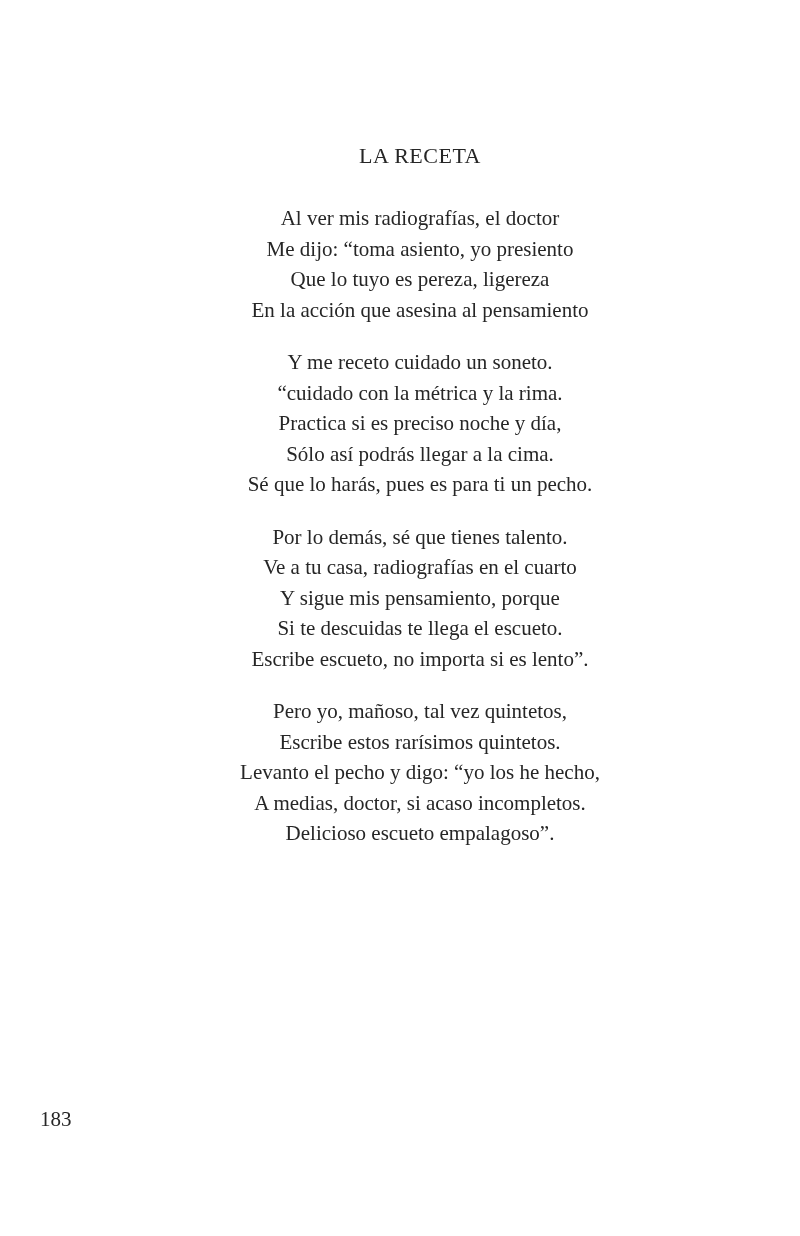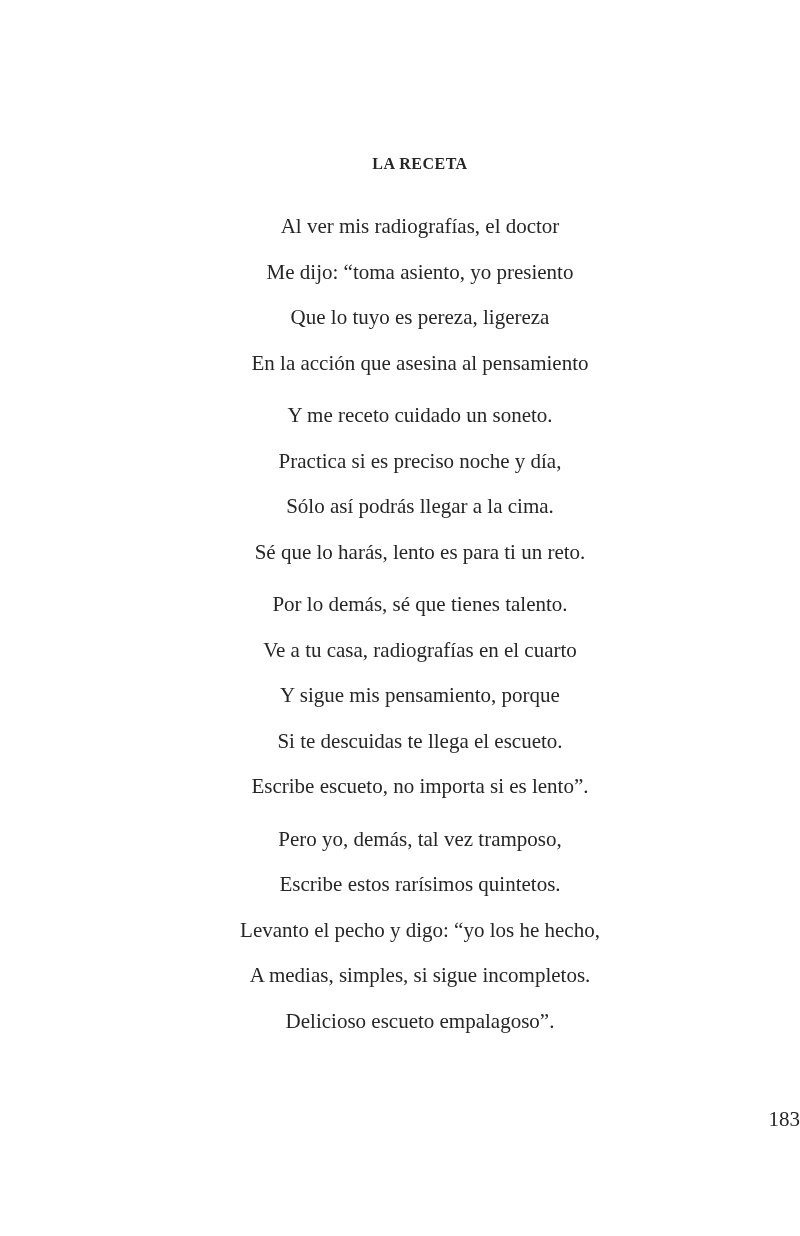--- a/index.html
+++ b/index.html
@@ -23,41 +23,41 @@
   
   .content {
     position: absolute;
     top: 0;
     left: 40px;
     right: 0;
     text-align: center;
     padding-top: 144px;
   }
   .title {
-    font-size: 16px;
+    font-size: 22px;
     line-height: 24px;
     letter-spacing: 0.5px;
-    margin: 8px 0 36px 0;
-    font-weight: 700;
+    margin: 0 0 36px 0;
+    font-weight: 400;
   }
   .stanza {
     margin: 0 0 23px 0;
   }
   .line {
-    margin: 16px;
+    margin: 1px;
     font-size: 21px;
     line-height: 29.5px;
     white-space: nowrap;
   }
   .page-number {
     position: absolute;
     top: 1106px;
     left: 40px;
     right: 0;
-    text-align: right;
+    text-align: left;
     font-size: 21px;
     line-height: 26px;
   }
 </style>
 </head>
 <body>
 
 <div class="page">
   <div class="content">
 
@@ -65,37 +65,38 @@
 
     <div class="stanza">
       <p class="line">Al ver mis radiografías, el doctor</p>
       <p class="line">Me dijo: “toma asiento, yo presiento</p>
       <p class="line">Que lo tuyo es pereza, ligereza</p>
       <p class="line">En la acción que asesina al pensamiento</p>
     </div>
 
     <div class="stanza">
       <p class="line">Y me receto cuidado un soneto.</p>
+      <p class="line">“cuidado con la métrica y la rima.</p>
       <p class="line">Practica si es preciso noche y día,</p>
       <p class="line">Sólo así podrás llegar a la cima.</p>
-      <p class="line">Sé que lo harás, lento es para ti un reto.</p>
+      <p class="line">Sé que lo harás, pues es para ti un pecho.</p>
     </div>
 
     <div class="stanza">
       <p class="line">Por lo demás, sé que tienes talento.</p>
       <p class="line">Ve a tu casa, radiografías en el cuarto</p>
       <p class="line">Y sigue mis pensamiento, porque</p>
       <p class="line">Si te descuidas te llega el escueto.</p>
       <p class="line">Escribe escueto, no importa si es lento”.</p>
     </div>
 
     <div class="stanza">
-      <p class="line">Pero yo, demás, tal vez tramposo,</p>
+      <p class="line">Pero yo, mañoso, tal vez quintetos,</p>
       <p class="line">Escribe estos rarísimos quintetos.</p>
       <p class="line">Levanto el pecho y digo: “yo los he hecho,</p>
-      <p class="line">A medias, simples, si sigue incompletos.</p>
+      <p class="line">A medias, doctor, si acaso incompletos.</p>
       <p class="line">Delicioso escueto empalagoso”.</p>
     </div>
 
   </div>
 
   <div class="page-number">183</div>
 </div>
 
 </body></html>

